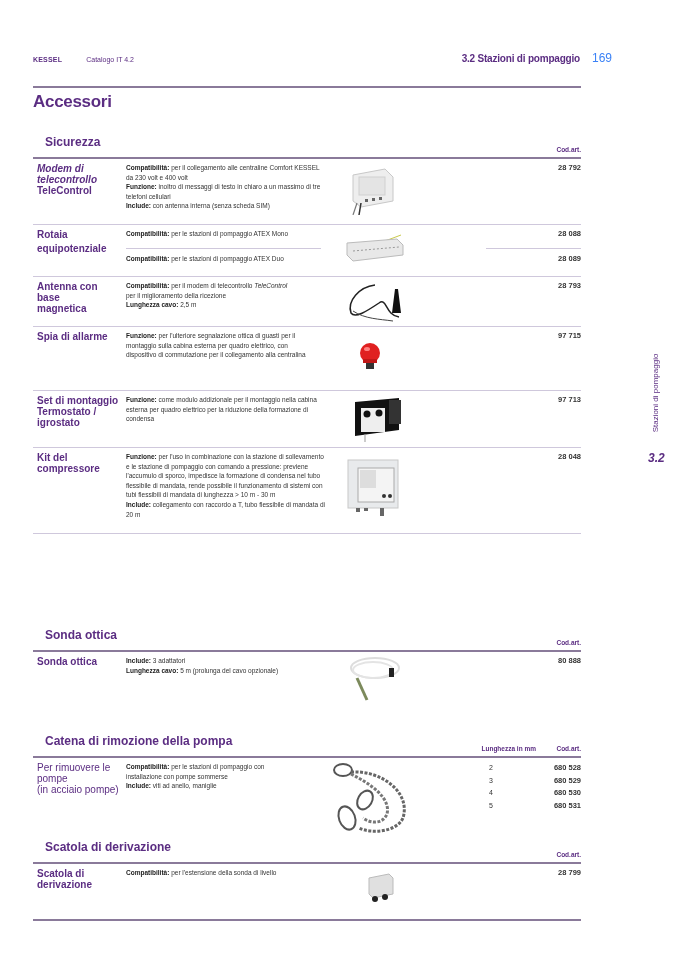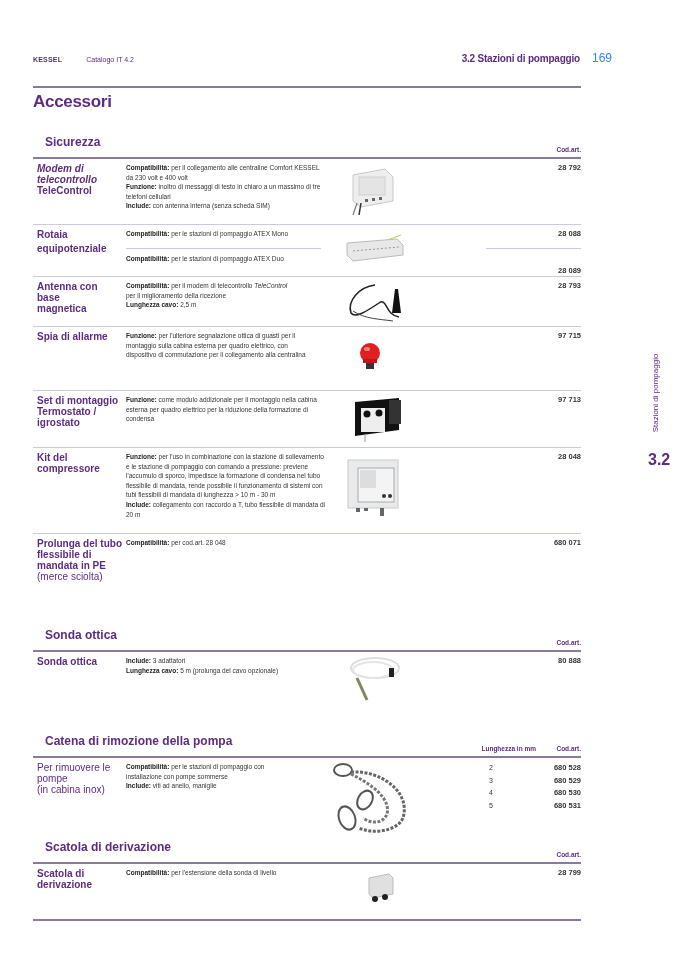--- a/index.html
+++ b/index.html
@@ -27,21 +27,21 @@
   .name .nb { font-weight: normal; }
   .desc { position: absolute; left: 93px; top: 4px; width: 200px; font-size: 6.5px; line-height: 9.6px; color: #333; }
   .desc b { color: #222; }
   .code { position: absolute; right: 0; top: 4px; font-size: 7.5px; font-weight: bold; color: #333; }
   .img { position: absolute; left: 310px; }
   .subline { position: absolute; left: 93px; height: 1px; background: #cfc8dc; }
   .subline2 { position: absolute; right: 0; width: 95px; height: 1px; background: #cfc8dc; }
 
   .side-tab { position: absolute; left: 648px; top: 348px; width: 14px; height: 90px; }
   .side-tab span { position: absolute; left: 50%; top: 50%; transform: translate(-50%,-50%) rotate(-90deg); white-space: nowrap; font-size: 8px; color: #5b2d82; }
-  .side-num { position: absolute; left: 648px; top: 451px; font-size: 16px; font-weight: bold; color: #5b2d82; }
+  .side-num { position: absolute; left: 648px; top: 451px; font-size: 12px; font-weight: bold; color: #5b2d82; font-style: italic; }
 
   .len-list { position: absolute; right: 88px; top: 4px; font-size: 7px; line-height: 12.5px; color: #333; text-align: left; }
   .code-list { position: absolute; right: 0; top: 4px; font-size: 7.5px; line-height: 12.5px; color: #333; font-weight: bold; text-align: right; }
   .bottom-rule { position: absolute; left: 33px; width: 548px; top: 919px; height: 2px; background: #8a7a9a; }
 </style>
 </head>
 <body>
 
 <div class="header-left">
   <span class="brand">KESSEL</span>
@@ -91,21 +91,21 @@
     <div class="subline2" style="top:23px;"></div>
     <div class="desc" style="top:29px;">
       <b>Compatibilità:</b> <span>per le stazioni di pompaggio ATEX Duo</span>
     </div>
     <svg class="img" style="left:312px;top:8px;" width="62" height="32">
       <line x1="40" y1="8" x2="56" y2="2" stroke="#c9c94a" stroke-width="1"></line>
       <polygon points="2,10 52,6 58,12 58,22 8,28 2,22" fill="#e8e8e8" stroke="#bbb"></polygon>
       <line x1="8" y1="18" x2="54" y2="14" stroke="#999" stroke-dasharray="2,2"></line>
     </svg>
     <span class="code">28 088</span>
-    <span class="code" style="top:41px;">28 089</span>
+    <span class="code" style="top:29px;">28 089</span>
   </div>
 
   <div class="row" style="height:50px;">
     <div class="name" style="width:72px;">Antenna con base magnetica</div>
     <div class="desc">
       <b>Compatibilità:</b> <span>per il modem di telecontrollo </span><i>TeleControl</i><br>
       <span>per il miglioramento della ricezione</span><br>
       <b>Lunghezza cavo:</b> <span>2,5 m</span>
     </div>
     <svg class="img" style="left:312px;top:2px;" width="60" height="44">
@@ -159,30 +159,20 @@
       <rect x="14" y="12" width="16" height="18" fill="#ddd"></rect>
       <circle cx="38" cy="38" r="2" fill="#333"></circle>
         <circle cx="44" cy="38" r="2" fill="#333"></circle>
       <rect x="10" y="50" width="4" height="4" fill="#666"></rect>
         <rect x="18" y="50" width="4" height="3" fill="#666"></rect>
       <rect x="34" y="50" width="4" height="8" fill="#666"></rect>
     </svg>
     <span class="code">28 048</span>
   </div>
 
-  <div class="row last" style="height:44px;">
-    <div class="name" style="width:86px;">
-      <span>Prolunga del tubo flessibile di mandata in PE</span>
-      <span class="nb">(merce sciolta)</span>
-    </div>
-    <div class="desc">
-      <b>Compatibilità:</b> <span>per cod.art. 28 048</span>
-    </div>
-    <span class="code">680 071</span>
-  </div>
 </div>
 
 <div class="section" style="top:634px;">
   <div class="sec-head">
     <span class="sec-title">Sonda ottica</span>
     <span class="sec-col">Cod.art.</span>
   </div>
   <div class="row last" style="height:80px;">
     <div class="name">Sonda ottica</div>
     <div class="desc" style="width:220px;">
@@ -201,21 +191,21 @@
 
 <div class="section" style="top:740px;">
   <div class="sec-head">
     <span class="sec-title">Catena di rimozione della pompa</span>
     <span class="sec-col2">Lunghezza in mm</span>
     <span class="sec-col">Cod.art.</span>
   </div>
   <div class="row last" style="height:86px;">
     <div class="name" style="font-weight:normal;">
       <span>Per rimuovere le pompe</span><br>
-      <span>(in cabina inox)</span>
+      <span>(in acciaio pompe)</span>
     </div>
     <div class="desc" style="width:140px;">
       <b>Compatibilità:</b> <span>per le stazioni di pompaggio con installazione con pompe sommerse</span><br>
       <b>Include:</b> <span>viti ad anello, maniglie</span>
     </div>
     <svg class="img" style="left:298px;top:4px;" width="90" height="76">
       <ellipse cx="12" cy="8" rx="9" ry="6" fill="none" stroke="#555" stroke-width="2"></ellipse>
       <path d="M20,10 C50,8 80,30 72,56 C66,70 40,72 28,66" fill="none" stroke="#666" stroke-width="3" stroke-dasharray="3,1.5"></path>
       <path d="M20,12 C40,22 60,36 56,52 C52,62 40,62 32,56" fill="none" stroke="#777" stroke-width="3" stroke-dasharray="3,1.5"></path>
       <ellipse cx="34" cy="38" rx="7" ry="10" transform="rotate(30 34 38)" fill="none" stroke="#555" stroke-width="2"></ellipse>

